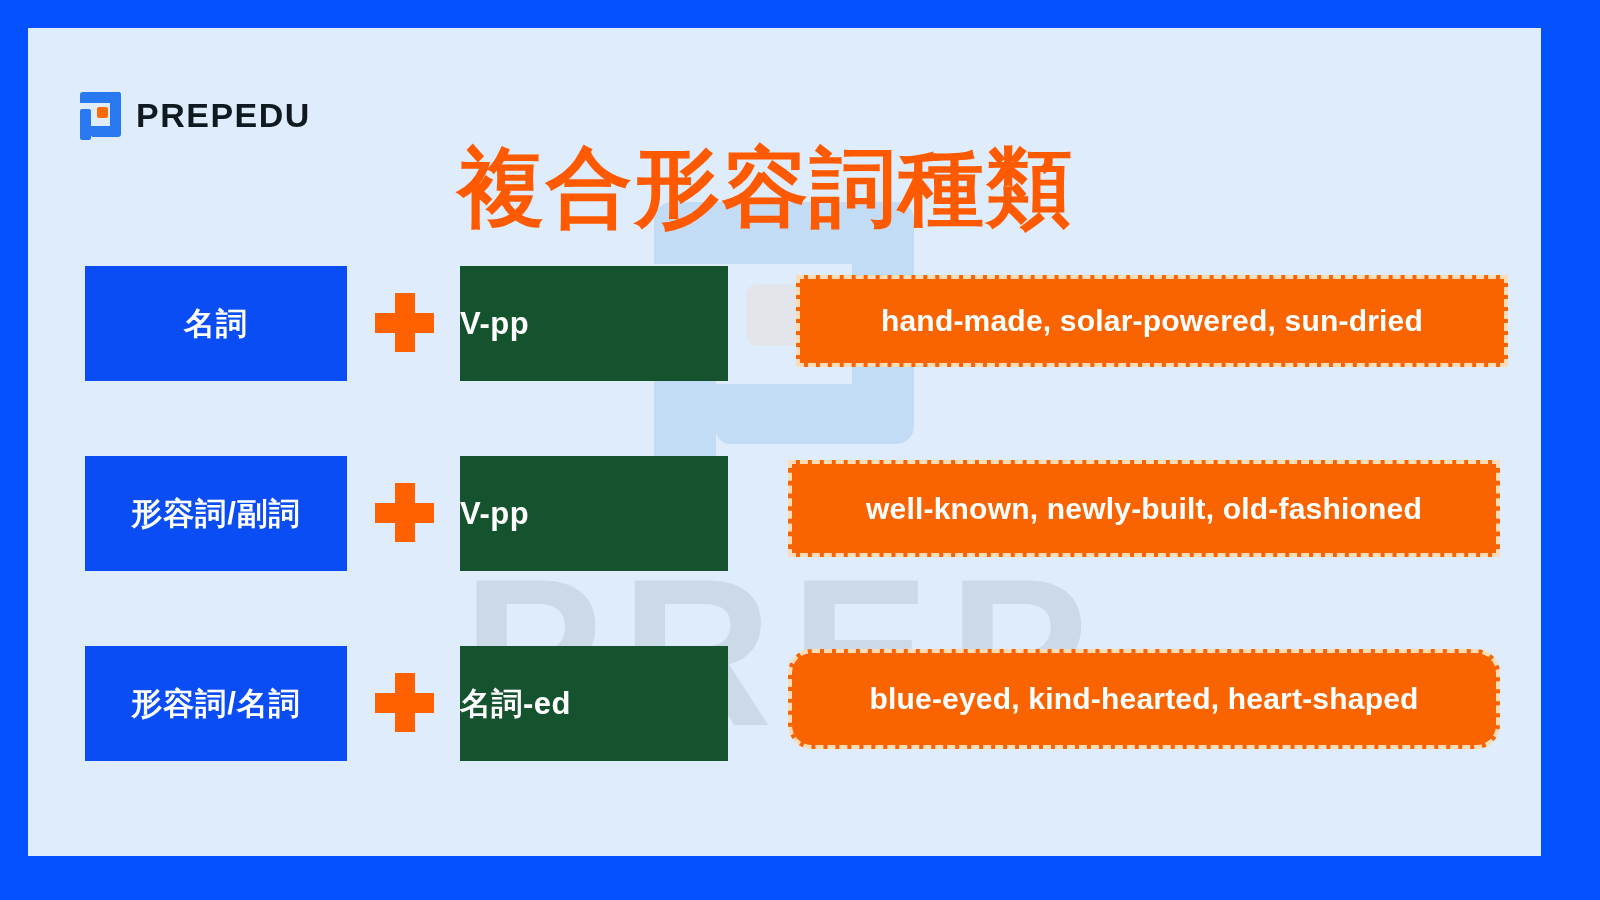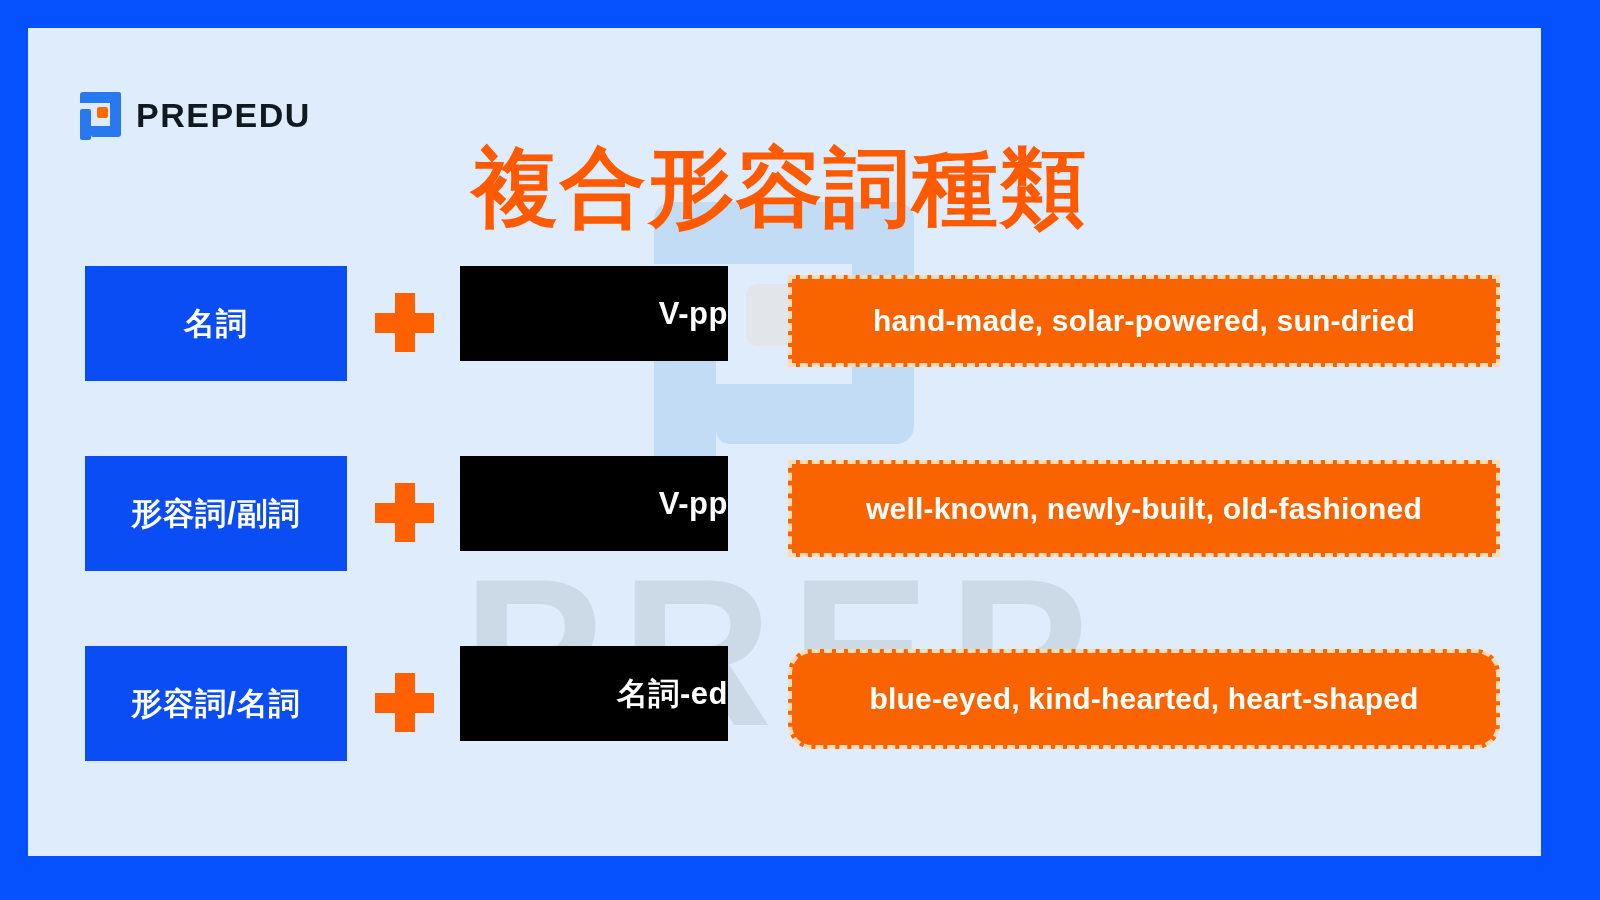--- a/index.html
+++ b/index.html
@@ -125,21 +125,21 @@
   .logo-word {
     font-size: 34px;
     font-weight: bold;
     letter-spacing: 1.5px;
     color: #101820;
     font-family: "Liberation Sans", "DejaVu Sans", sans-serif;
   }
 
   .page-title {
     position: absolute;
-    left: 444px;
+    left: 430px;
     top: 88px;
     font-size: 86px;
     font-weight: bold;
     color: #FF5A00;
     letter-spacing: 2px;
     line-height: 1;
     white-space: nowrap;
     font-family: "Liberation Sans", "DejaVu Sans", sans-serif;
   }
 
@@ -190,25 +190,25 @@
     background: #FF6000;
   }
   .plus::before { left: 20px; top: 0;    width: 20px; height: 59px; }
   .plus::after  { left: 0;    top: 20px; width: 59px; height: 20px; }
 
   .cell-b {
     position: absolute;
     left: 432px;
     top: 0;
     width: 268px;
-    height: 95px;
-    background: #000000;
+    height: 115px;
+    background: #14532d;
     display: flex;
     align-items: center;
-    justify-content: flex-end;
+    justify-content: flex-start;
   }
   .cell-b span {
     color: #FFFFFF;
     font-size: 31px;
     font-weight: bold;
     letter-spacing: 0.5px;
     white-space: nowrap;
   }
 
   .cell-c {
@@ -226,21 +226,21 @@
   }
   .cell-c span {
     color: #FFFFFF;
     font-size: 30px;
     font-weight: bold;
     letter-spacing: 0.2px;
     white-space: nowrap;
   }
 
   
-  .row-1 .cell-c { top: 9px;  height: 92px; }
+  .row-1 .cell-c { top: 9px;  height: 92px; margin-left: 8px; }
   .row-2 .cell-c { top: 4px;  height: 97px; }
   .row-3 .cell-c { top: 3px;  height: 100px; border-radius: 24px; }
 </style>
 </head>
 <body>
 
 <div class="frame">
   <div class="canvas">
 
     <div class="wm-layer">

